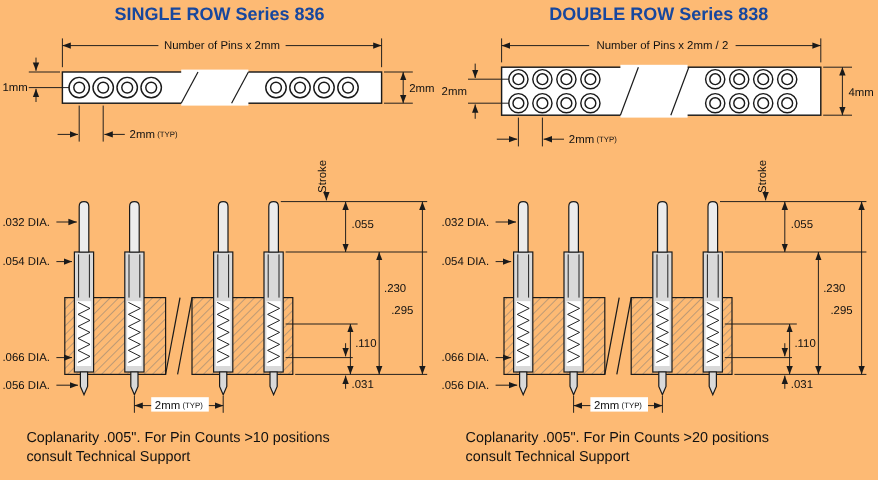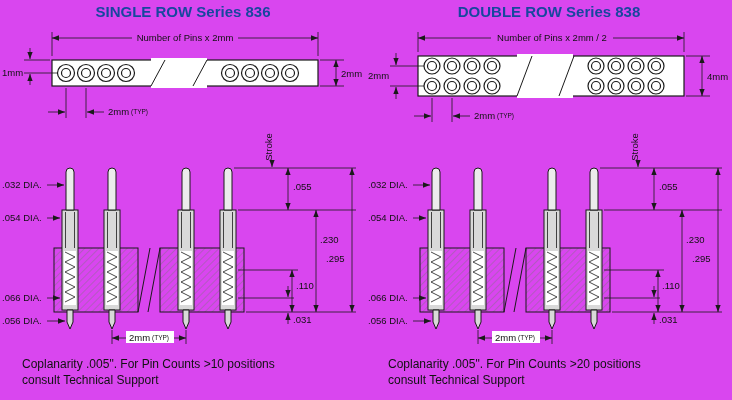--- a/index.html
+++ b/index.html
@@ -1,18 +1,18 @@
 <!DOCTYPE html>
 <html style="--title: #17479e; --line: #1a1a1a; --pin_fill: #d9d9d9;"><head>
 <meta charset="utf-8">
 <style>
   *{margin:0;padding:0;box-sizing:border-box}
   html,body{background:#fff}
   body{width:732px;height:400px;overflow:hidden;font-family:"Liberation Sans",sans-serif}
-  .wrap{display:flex;width:732px;height:400px;background:#d946ef}
+  .wrap{display:flex;width:732px;height:400px;background:#fdba74}
   svg{display:block}
   .title-text{font:bold 15px "Liberation Sans",sans-serif;fill:var(--title,#17479e)}
   .txt{font:9.5px "Liberation Sans",sans-serif;fill:#111}
   .small{font:6.5px "Liberation Sans",sans-serif;fill:#111}
   .note{font:12px "Liberation Sans",sans-serif;fill:#111}
   .ln{stroke:var(--line,#1a1a1a);stroke-width:1;fill:none}
   .lnw{stroke:var(--line,#1a1a1a);stroke-width:1.2;fill:#fff}
   .hrect{stroke:var(--line,#1a1a1a);stroke-width:1}
   .dim{stroke:var(--line,#1a1a1a);stroke-width:0.8;fill:none}
   .pin{fill:var(--pin_fill,#d9d9d9);stroke:var(--line,#1a1a1a);stroke-width:1}

